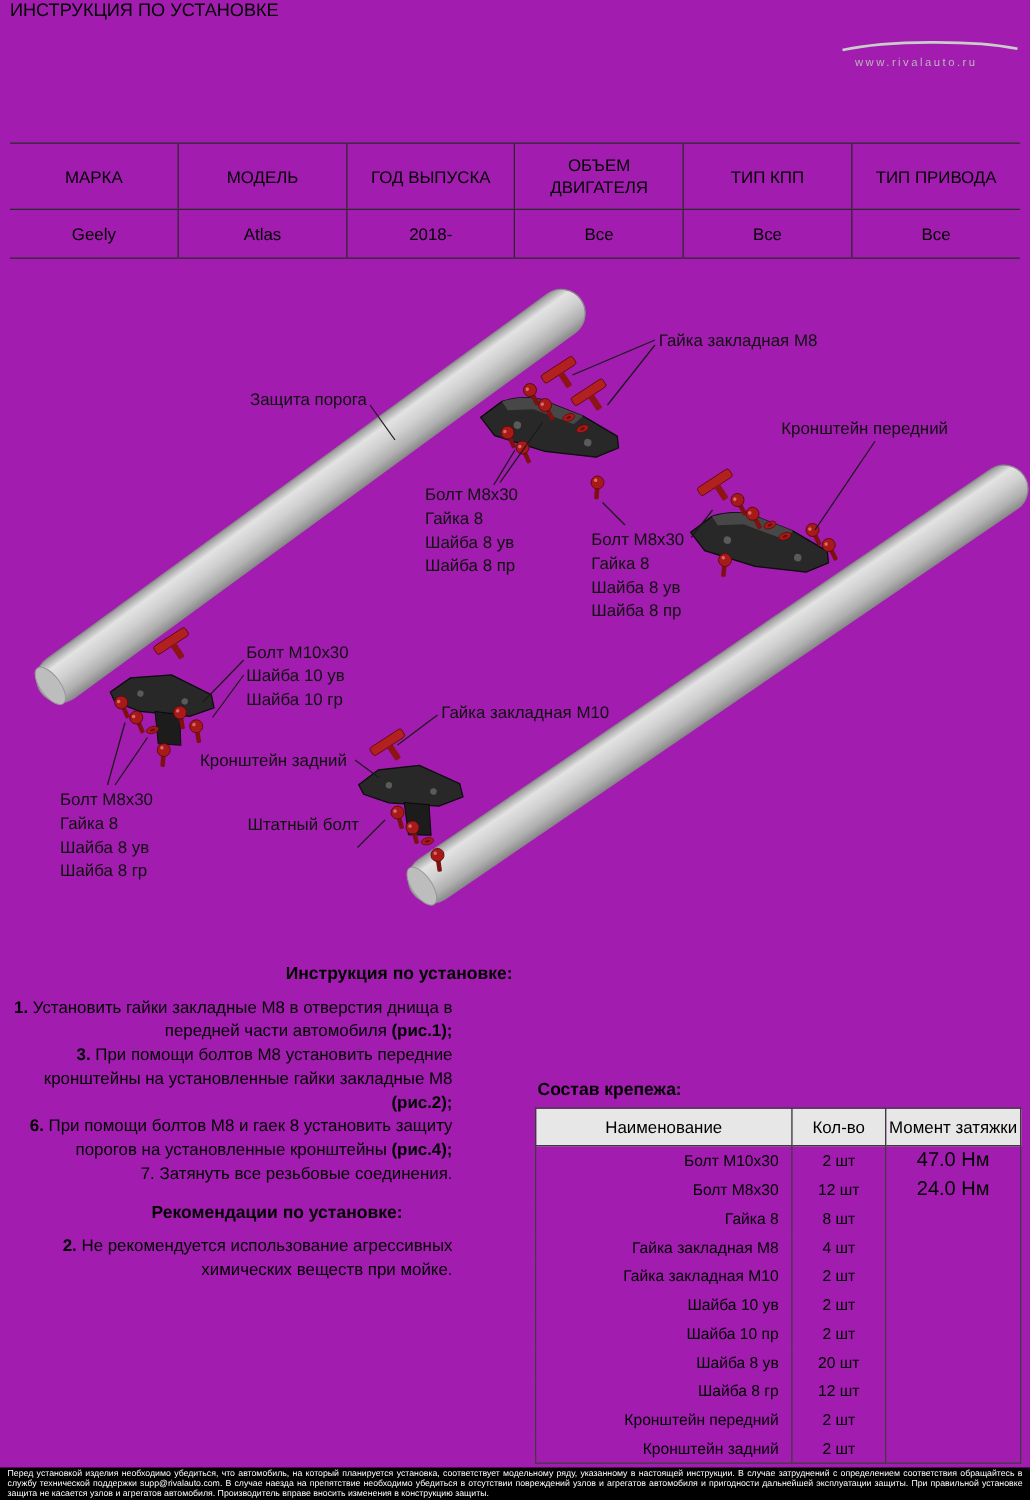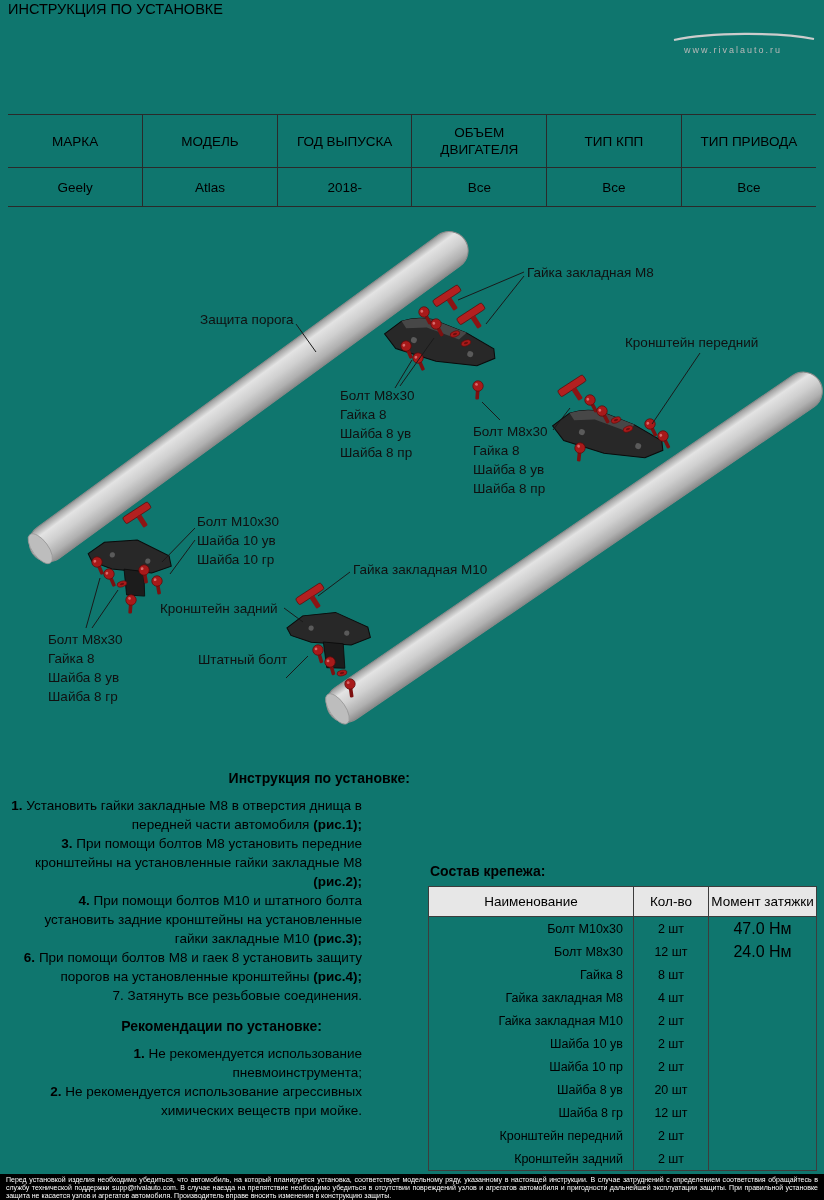--- a/index.html
+++ b/index.html
@@ -1,16 +1,16 @@
 <!DOCTYPE html>
 <html><head>
 <meta charset="utf-8">
 <style>
   html,body{margin:0;padding:0;background:#fff;}
-  .page{position:relative;width:824px;height:1200px;background:#0f766e;overflow:hidden;
+  .page{position:relative;width:824px;height:1200px;background:#a21caf;overflow:hidden;
         font-family:"Liberation Sans",sans-serif;color:#000;}
 
   
   .doc-header{position:absolute;left:8px;top:1px;line-height:16px;}
   .doc-header .l1{font-size:14.5px;}
   .doc-header .l2{font-size:14.5px;font-weight:bold;}
   .logo{position:absolute;right:6px;top:30px;}
 
   
   .vehicle{position:absolute;left:8px;top:114px;width:808px;border-collapse:collapse;table-layout:fixed;}
@@ -215,29 +215,27 @@
 Шайба 8 гр</div>
     <div class="dlabel" style="left:198px;top:440px;">Штатный болт</div>
   </div>
 
   <div class="leftcol">
     <section>
       <h3>Инструкция по установке:</h3>
       <div class="steps">
         <p class="step"><b>1.</b><span> Установить гайки закладные М8 в отверстия днища в передней части автомобиля </span><b>(рис.1);</b></p>
         <p class="step"><b>3.</b><span> При помощи болтов М8 установить передние кронштейны на установленные гайки закладные М8 </span><b>(рис.2);</b></p>
-        <p class="step"><b>4.</b><span> При помощи болтов М10 и штатного болта установить задние кронштейны на установленные гайки закладные М10 </span><b>(рис.3);</b></p>
         <p class="step"><b>6.</b><span> При помощи болтов М8 и гаек 8 установить защиту порогов на установленные кронштейны </span><b>(рис.4);</b></p>
         <p class="step"><b></b><span>7. Затянуть все резьбовые соединения.</span><b></b></p>
       </div>
     </section>
     <section class="rec">
       <h3>Рекомендации по установке:</h3>
       <div class="steps">
-        <p class="step"><b>1.</b><span> Не рекомендуется использование пневмоинструмента;</span></p>
         <p class="step"><b>2.</b><span> Не рекомендуется использование агрессивных химических веществ при мойке.</span></p>
       </div>
     </section>
   </div>
 
   <aside class="fasteners">
     <h3>Состав крепежа:</h3>
     <table class="ftable">
       <colgroup>
           <col style="width:205px">

